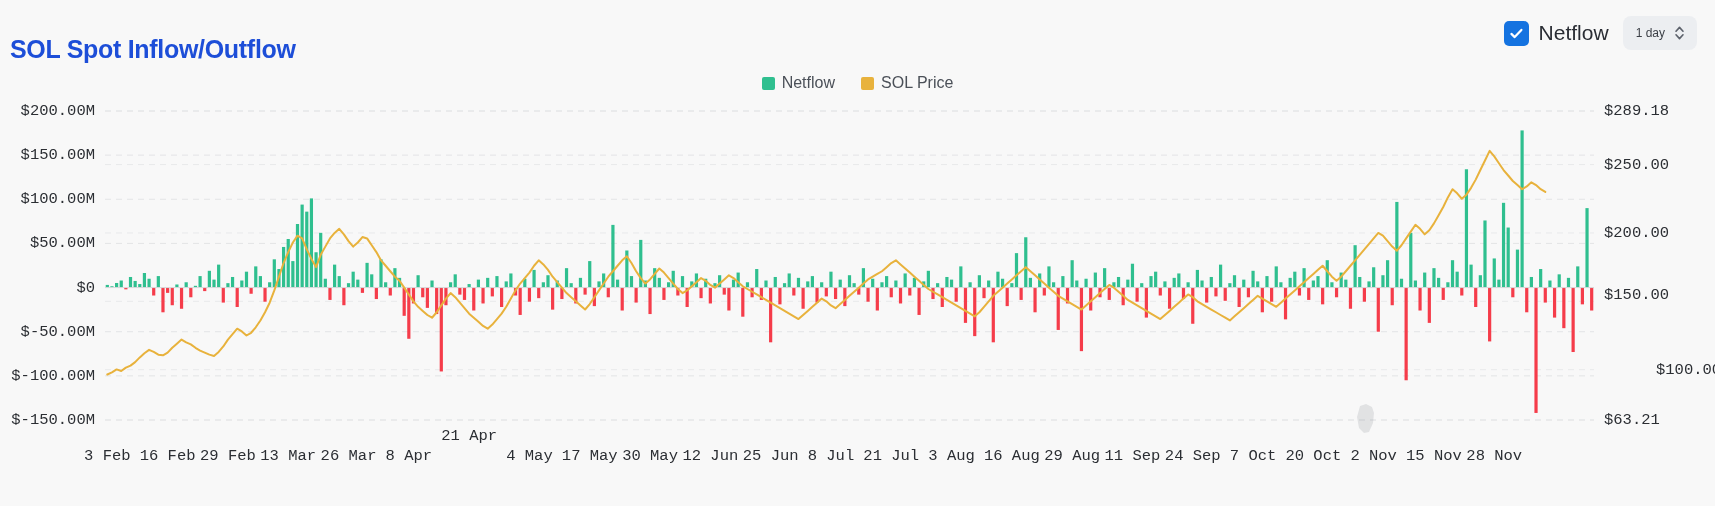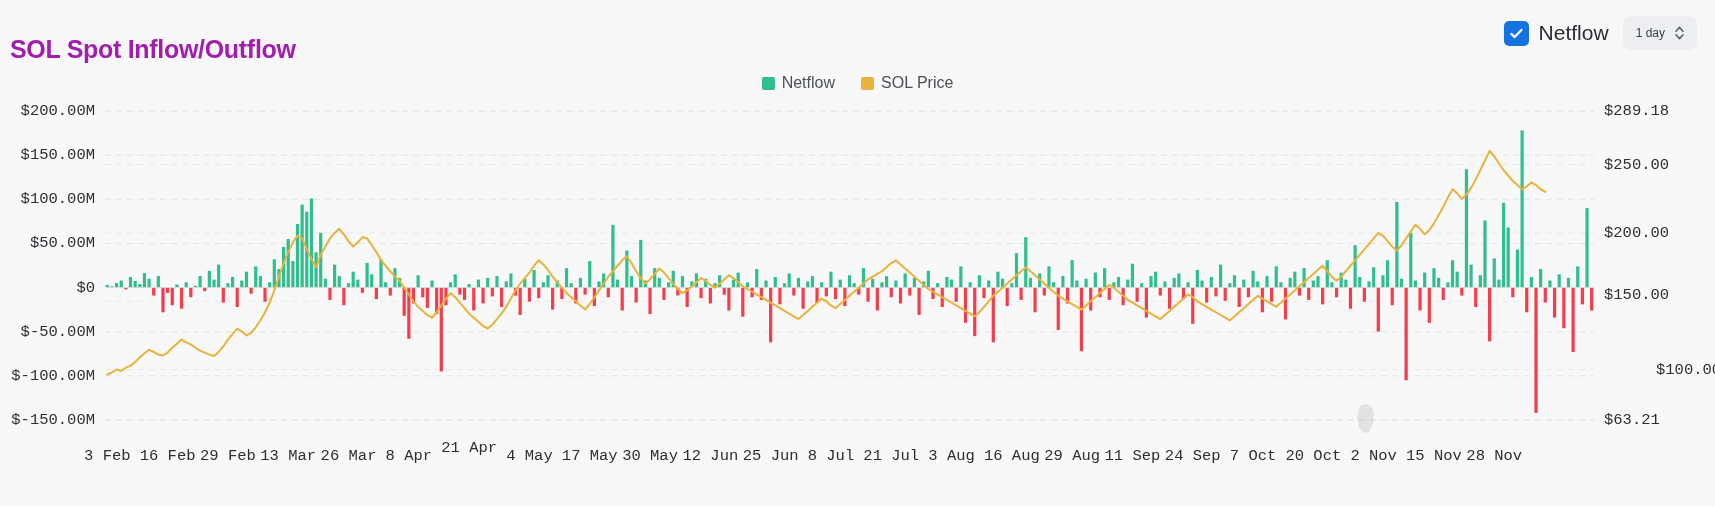--- a/index.html
+++ b/index.html
@@ -24,21 +24,21 @@
     width: 1715px;
     height: 66px;
     display: flex;
     align-items: center;
     justify-content: space-between;
     padding: 0 18px 0 10px;
   }
   .chart-title {
     font-size: 25px;
     font-weight: bold;
-    color: #a21caf;
+    color: #1d4ed8;
     letter-spacing: -0.3px;
     white-space: nowrap;
     margin-top: 32px;
   }
   .header-right {
     display: flex;
     align-items: center;
     gap: 14px;
   }
   .netflow-toggle {
@@ -540,21 +540,21 @@
         <div class="axis-label right" style="left: 1604px; top: 120.948px;">$200.00</div>
         <div class="axis-label right" style="left: 1604px; top: 183px;">$150.00</div>
         <div class="axis-label right" style="left: 1656px; top: 257.692px;">$100.00</div>
         <div class="axis-label right" style="left: 1604px; top: 308px;">$63.21</div>
         <div class="axis-label" style="left: 0px; top: 344px; transform: translateX(107.319px) translateX(-50%);">3 Feb</div>
         <div class="axis-label" style="left: 0px; top: 344px; transform: translateX(167.621px) translateX(-50%);">16 Feb</div>
         <div class="axis-label" style="left: 0px; top: 344px; transform: translateX(227.924px) translateX(-50%);">29 Feb</div>
         <div class="axis-label" style="left: 0px; top: 344px; transform: translateX(288.226px) translateX(-50%);">13 Mar</div>
         <div class="axis-label" style="left: 0px; top: 344px; transform: translateX(348.528px) translateX(-50%);">26 Mar</div>
         <div class="axis-label" style="left: 0px; top: 344px; transform: translateX(408.83px) translateX(-50%);">8 Apr</div>
-        <div class="axis-label" style="left: 0px; top: 336px; transform: translateX(469.132px) translateX(-50%);">21 Apr</div>
+        <div class="axis-label" style="left: 0px; top: 324px; transform: translateX(469.132px) translateX(-50%);">21 Apr</div>
         <div class="axis-label" style="left: 0px; top: 344px; transform: translateX(529.435px) translateX(-50%);">4 May</div>
         <div class="axis-label" style="left: 0px; top: 344px; transform: translateX(589.737px) translateX(-50%);">17 May</div>
         <div class="axis-label" style="left: 0px; top: 344px; transform: translateX(650.039px) translateX(-50%);">30 May</div>
         <div class="axis-label" style="left: 0px; top: 344px; transform: translateX(710.341px) translateX(-50%);">12 Jun</div>
         <div class="axis-label" style="left: 0px; top: 344px; transform: translateX(770.643px) translateX(-50%);">25 Jun</div>
         <div class="axis-label" style="left: 0px; top: 344px; transform: translateX(830.945px) translateX(-50%);">8 Jul</div>
         <div class="axis-label" style="left: 0px; top: 344px; transform: translateX(891.248px) translateX(-50%); text-align: center;">21 Jul</div>
         <div class="axis-label" style="left: 0px; top: 344px; transform: translateX(951.55px) translateX(-50%);">3 Aug</div>
         <div class="axis-label" style="left: 0px; top: 344px; transform: translateX(1011.85px) translateX(-50%);">16 Aug</div>
         <div class="axis-label" style="left: 0px; top: 344px; transform: translateX(1072.15px) translateX(-50%);">29 Aug</div>

